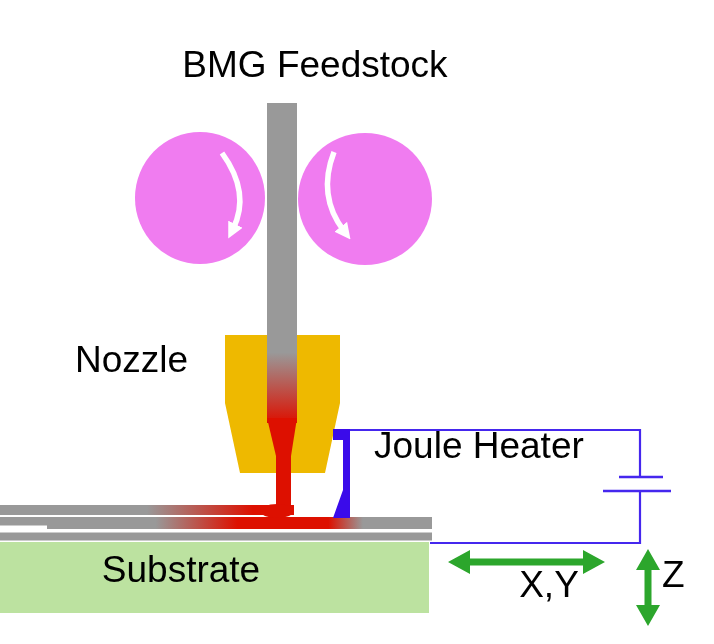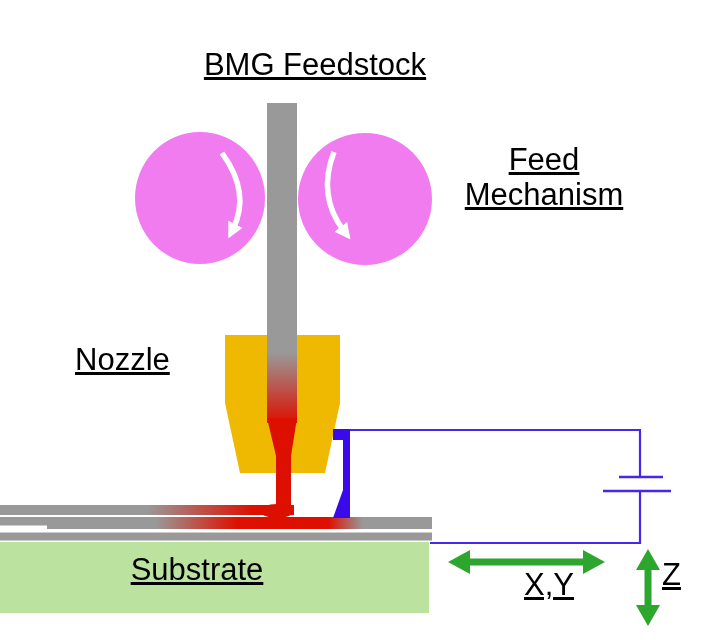--- a/index.html
+++ b/index.html
@@ -1,21 +1,21 @@
 <!DOCTYPE html>
 <html><head>
 <meta charset="utf-8">
 <style>
   html,body{margin:0;padding:0;background:#fff;}
   #stage{
     position:relative;width:714px;height:644px;background:#fff;overflow:hidden;
     font-family:"Liberation Sans", sans-serif;color:#000;
   }
   #stage svg{position:absolute;left:0;top:0;}
-  .label{position:absolute;font-size:31px;line-height:35px;white-space:nowrap;text-decoration:underline;}
+  .label{position:absolute;font-size:37px;line-height:35px;white-space:nowrap;}
   .center{text-align:center;}
 </style>
 </head>
 <body>
 
 <div id="stage">
 
   <svg width="714" height="644" viewBox="0 0 714 644">
     <defs>
       <marker id="arrowW" markerUnits="userSpaceOnUse" markerWidth="16" markerHeight="16" viewBox="0 0 12 12" refX="4" refY="6" orient="auto">
@@ -68,29 +68,26 @@
     <path d="M350,430 H640 V477 M640,491 V543 H430" fill="none" stroke-width="2.2" stroke="#4527EE"></path>
     <line x1="619" y1="477" x2="663" y2="477" stroke-width="2.5" stroke="#4527EE"></line>
     <line x1="603" y1="491" x2="671" y2="491" stroke-width="2.5" stroke="#4527EE"></line>
 
     <polygon points="448,562 470,550 470,558.5 583,558.5 583,550 605,562 583,574 583,565.5 470,565.5 470,574" fill="#2CA62C"></polygon>
     <polygon points="648,549 660,570 651.5,570 651.5,605 660,605 648,626 636,605 644.5,605 644.5,570 636,570" fill="#2CA62C"></polygon>
   </svg>
 
   <div class="label center" style="left:165px;top:47px;width:300px;">BMG Feedstock</div>
 
-  <div class="label center" style="left:444px;top:142px;width:200px;">
-    <div>Feed</div>
-    <div>Mechanism</div>
-  </div>
 
   <div class="label" style="left:75px;top:342px;">
     <div>Nozzle</div>
   </div>
 
+  <div class="label" style="left:374px;top:428px;">Joule Heater</div>
 
-  <div class="label center" style="left:94px;top:552px;width:206px;">Substrate</div>
+  <div class="label center" style="left:78px;top:552px;width:206px;">Substrate</div>
 
   <div class="label center" style="left:499px;top:567px;width:100px;">X,Y</div>
 
   <div class="label" style="left:662px;top:557px;">Z</div>
 
 </div>
 
 </body></html>

